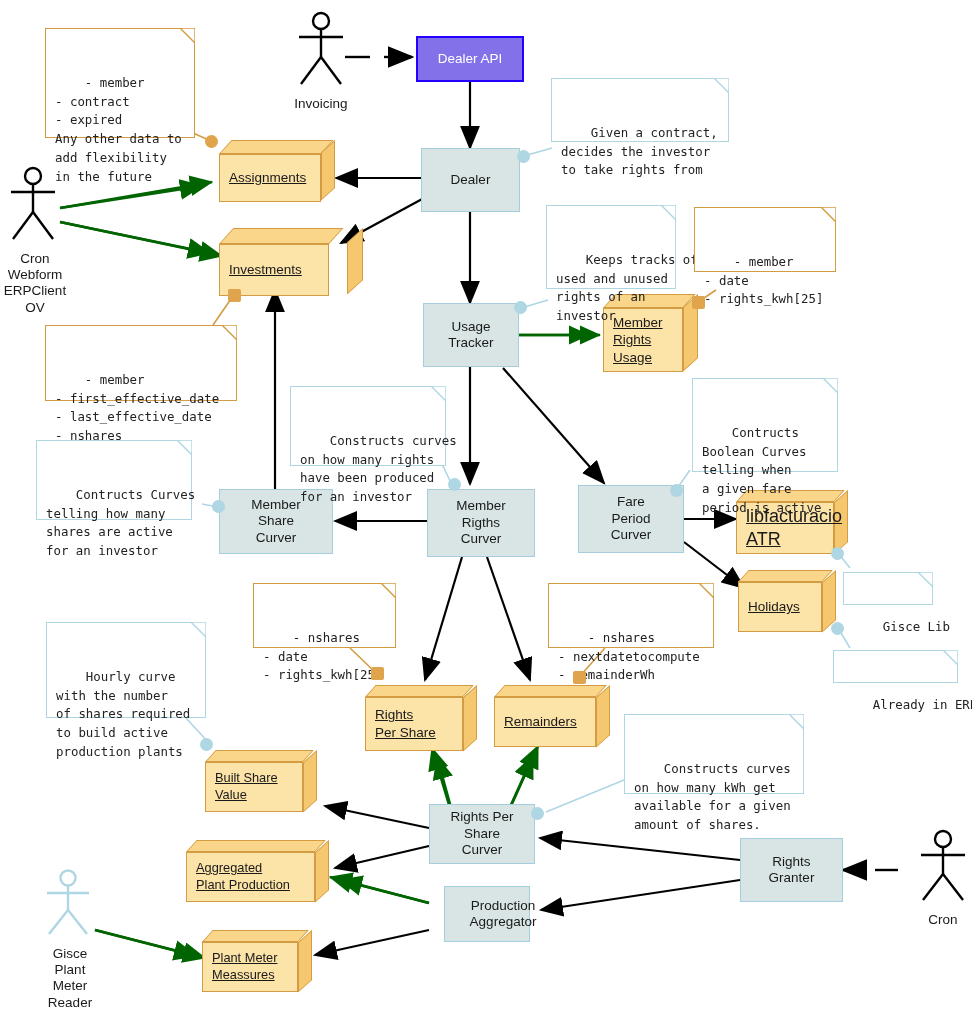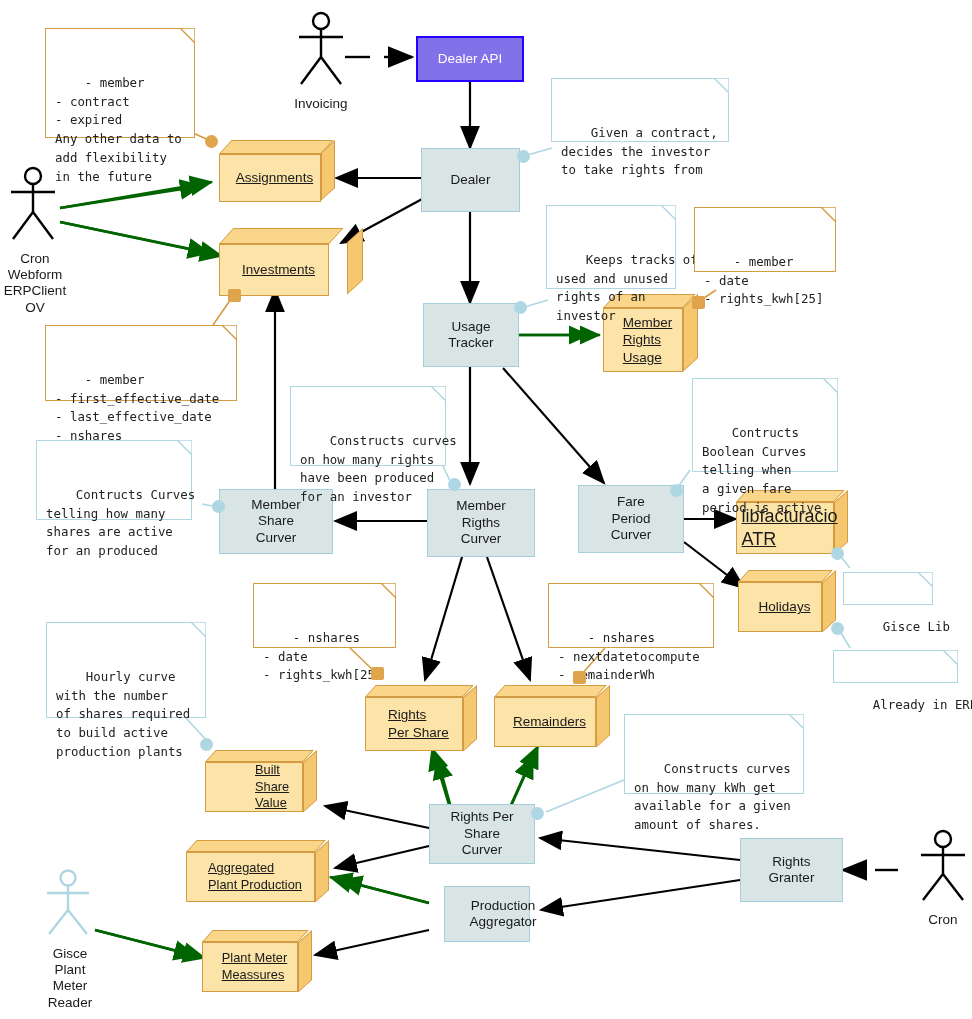--- a/index.html
+++ b/index.html
@@ -11,21 +11,21 @@
   
   .component{position:absolute;background:#D9E5E5;border:1.6px solid #A4CEDD;
              display:flex;align-items:center;justify-content:center;text-align:center;
              font-size:13.5px;color:#1a1a1a;line-height:1.22;box-sizing:border-box;z-index:5;}
   .component.api{background:#8271E8;border:2.4px solid #2400FF;color:#ffffff;}
 
   
   .node{position:absolute;z-index:5;}
   .node .face{position:absolute;left:0;bottom:0;background:#FCE3A8;
               border:1.6px solid #D39C43;box-sizing:border-box;
-              display:flex;align-items:center;justify-content:center;}
+              display:flex;align-items:center;justify-content:flex-start;}
   .node .lbl{font-size:13.5px;color:#1a1a1a;line-height:1.30;padding-left:9px;text-align:left;}
   .node .lbl span{text-decoration:underline;display:block;width:fit-content;}
   .node .top{position:absolute;background:#FAD68A;border:1.6px solid #D39C43;
              box-sizing:border-box;}
   .node .side{position:absolute;background:#F5C870;border:1.6px solid #D39C43;
               box-sizing:border-box;}
 
   
   .note{position:absolute;background:#ffffff;box-sizing:border-box;z-index:6;
         font-family:"DejaVu Sans Mono","Liberation Mono",monospace;
@@ -314,21 +314,21 @@
     <div class="face" style="width:102px;height:50px;">
       <div class="lbl">
           <span>Remainders</span>
         </div>
     </div>
   </div>
 
   <div class="node" style="left:205px;top:750px;width:112px;height:62px;">
     <div class="top" style="left:0;top:0;width:98px;height:12px;transform:skewX(-42deg);transform-origin:bottom left;"></div>
     <div class="side" style="right:0;top:0;width:14px;height:50px;transform:skewY(-42deg);transform-origin:top right;"></div>
-    <div class="face" style="width:98px;height:50px;padding-left:40px;">
+    <div class="face" style="width:98px;height:50px;">
       <div class="lbl" style="font-size:12.8px;">
         <span>Built Share</span>
           <span>Value</span>
       </div>
     </div>
   </div>
 
   <div class="node" style="left:186px;top:840px;width:143px;height:62px;">
     <div class="top" style="left:0;top:0;width:129px;height:12px;transform:skewX(-42deg);transform-origin:bottom left;"></div>
     <div class="side" style="right:0;top:0;width:14px;height:50px;transform:skewY(-42deg);transform-origin:top right;"></div>
@@ -411,21 +411,21 @@
 for an investor</span>
   </div>
 
   <div class="note blue" style="left:36px;top:440px;width:156px;height:80px;">
     <svg class="fold" viewBox="0 0 15 15">
         <path d="M0,0 L15,15 L15,0 z" fill="#fff" stroke="#AFD6E3" stroke-width="1.4"></path>
       </svg>
     <span>Contructs Curves
 telling how many
 shares are active
-for an produced</span>
+for an investor</span>
   </div>
 
   <div class="note blue" style="left:692px;top:378px;width:146px;height:94px;">
     <svg class="fold" viewBox="0 0 15 15">
         <path d="M0,0 L15,15 L15,0 z" fill="#fff" stroke="#AFD6E3" stroke-width="1.4"></path>
       </svg>
     <span>Contructs
 Boolean Curves
 telling when
 a given fare

